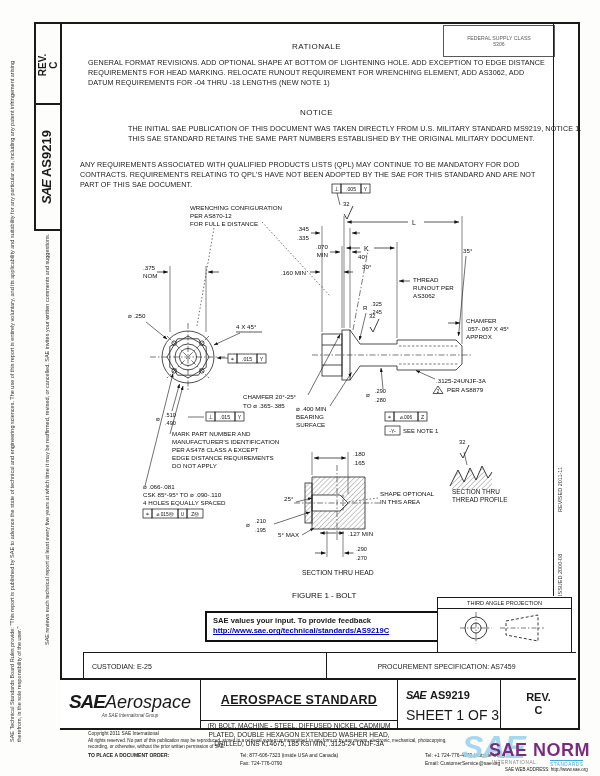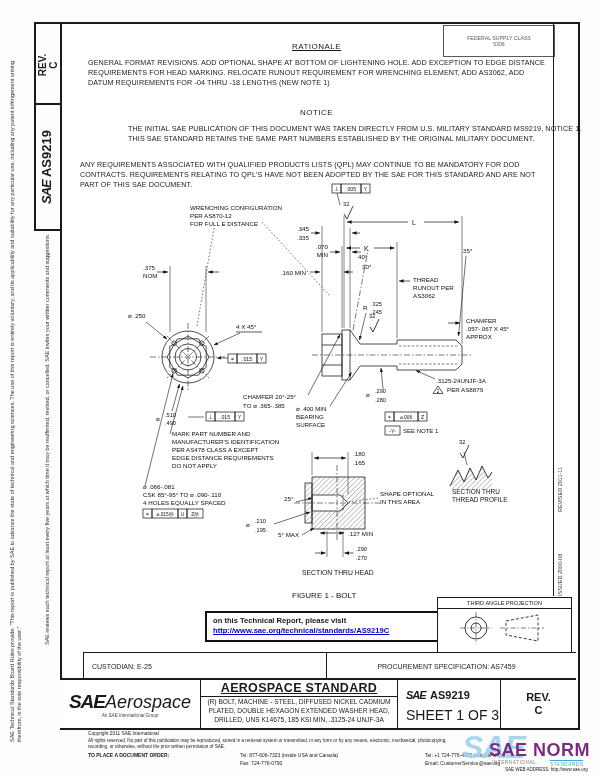--- a/index.html
+++ b/index.html
@@ -43,21 +43,21 @@
     <span class="saelogo">SAE</span>
     <span>AS9219</span>
   </div>
 </div>
 
 <div class="abs" style="left:443px;top:25px;width:110px;height:30px;border:1.5px solid #222;display:flex;flex-direction:column;justify-content:center;text-align:center;opacity:.75;">
   <div style="font-size:5.2px;">FEDERAL SUPPLY CLASS</div>
   <div style="font-size:5.2px;">5306</div>
 </div>
 
-<div class="abs hd" style="left:88px;top:42px;width:457px;text-decoration:underline;">RATIONALE</div>
+<div class="abs hd" style="left:88px;top:42px;width:457px;">RATIONALE</div>
 <div class="abs para" style="left:88px;top:58px;width:460px;">GENERAL FORMAT REVISIONS. ADD OPTIONAL SHAPE AT BOTTOM OF LIGHTENING HOLE. ADD EXCEPTION TO EDGE DISTANCE REQUIREMENTS FOR HEAD MARKING. RELOCATE RUNOUT REQUIREMENT FOR WRENCHING ELEMENT, ADD AS3062, ADD DATUM REQUIREMENTS FOR -04 THRU -18 LENGTHS (NEW NOTE 1)</div>
 <div class="abs hd" style="left:88px;top:108px;width:457px;text-align:center;">NOTICE</div>
 <div class="abs para" style="left:88px;top:124px;width:460px;margin-left:40px;">THE INITIAL SAE PUBLICATION OF THIS DOCUMENT WAS TAKEN DIRECTLY FROM U.S. MILITARY STANDARD MS9219, NOTICE 1.  THIS SAE STANDARD RETAINS THE SAME PART NUMBERS ESTABLISHED BY THE ORIGINAL MILITARY DOCUMENT.</div>
 <div class="abs para" style="left:80px;top:160px;width:460px;">ANY REQUIREMENTS ASSOCIATED WITH QUALIFIED PRODUCTS LISTS (QPL) MAY CONTINUE TO BE MANDATORY FOR DOD CONTRACTS.  REQUIREMENTS RELATING TO QPL'S HAVE NOT BEEN ADOPTED BY THE SAE FOR THIS STANDARD AND ARE NOT PART OF THIS SAE DOCUMENT.</div>
 
 <svg class="abs" style="left:0;top:0;width:600px;height:776px;" viewBox="0 0 600 776">
   <defs>
     <marker id="arr" viewBox="0 0 10 10" refX="9.5" refY="5" markerWidth="7" markerHeight="7" orient="auto">
       <path d="M0,1.5 L10,5 L0,8.5 z" fill="#111"></path>
     </marker>
@@ -314,21 +314,21 @@
     <text x="356" y="560" font-size="5.6">.270</text>
 
     <text x="302" y="575" font-size="6.8">SECTION THRU HEAD</text>
     <text x="452" y="494" font-size="6.4">SECTION THRU</text>
     <text x="452" y="502" font-size="6.4">THREAD PROFILE</text>
     <text x="292" y="598" font-size="8">FIGURE 1 - BOLT</text>
   </g>
 </svg>
 
 <div class="abs fb-box" style="left:205px;top:611px;width:226px;">
-  <div>on this Technical Report, please visit</div>
+  <div>SAE values your input. To provide feedback</div>
   <a class="fb-link" href="#">http://www.sae.org/technical/standards/AS9219C</a>
 </div>
 
 <div class="abs" style="left:437px;top:597px;width:133px;height:54px;border:1.5px solid #1a1a1a;background:#fff;">
   <div style="border-bottom:1px solid #1a1a1a;font-size:5.6px;text-align:center;padding:2px 0;">THIRD ANGLE PROJECTION</div>
   <svg width="131" height="38" viewBox="0 0 131 38">
     <g stroke="#222" stroke-width="0.9" fill="none">
       <circle cx="38" cy="19" r="11"></circle>
         <circle cx="38" cy="19" r="5"></circle>
       <line x1="22" y1="19" x2="54" y2="19" stroke-dasharray="5,2,1.5,2" stroke-width="0.6"></line>
@@ -347,21 +347,21 @@
 </div>
 
 <div class="abs" style="left:60px;top:678px;width:516px;height:48px;border-top:2px solid #1a1a1a;display:flex;background:#fff;">
   <div style="width:140px;display:flex;flex-direction:column;justify-content:center;align-items:center;">
     <div style="white-space:nowrap;">
       <span class="saelogo" style="font-size:19px;">SAE</span><span style="font-size:18px;font-style:italic;">Aerospace</span>
     </div>
     <div style="font-size:4.6px;font-style:italic;color:#444;">An SAE International Group</div>
   </div>
   <div class="tb-cell" style="width:196px;text-align:center;">
-    <div style="font-size:12.5px;font-weight:bold;letter-spacing:.3px;border-bottom:1.5px solid #1a1a1a;padding:1px 0;text-decoration:underline;">AEROSPACE STANDARD</div>
+    <div style="font-size:12.5px;font-weight:bold;letter-spacing:.3px;border-bottom:1.5px solid #1a1a1a;padding:13px 0;text-decoration:underline;">AEROSPACE STANDARD</div>
     <div style="font-size:6.6px;line-height:1.35;padding-top:1px;">
       <div>(R) BOLT, MACHINE - STEEL, DIFFUSED NICKEL CADMIUM</div>
       <div>PLATED, DOUBLE HEXAGON EXTENDED WASHER HEAD,</div>
       <div>DRILLED, UNS K14675, 185 KSI MIN, .3125-24 UNJF-3A</div>
     </div>
   </div>
   <div class="tb-cell" style="width:94px;padding:5px 0 0 8px;">
     <div style="white-space:nowrap;">
       <span class="saelogo" style="font-size:11px;">SAE</span>
       <span style="font-size:11px;font-weight:bold;">AS9219</span>

